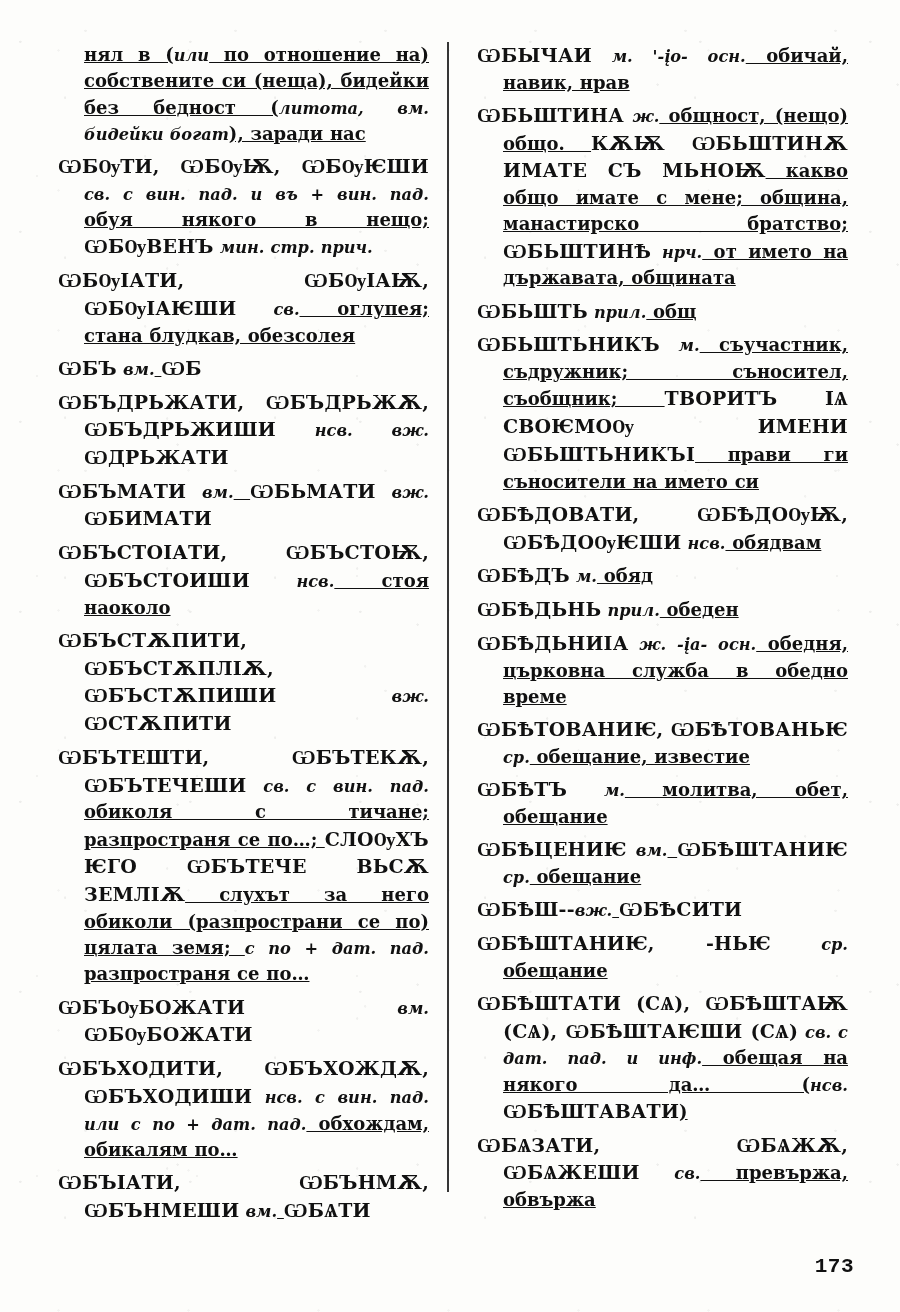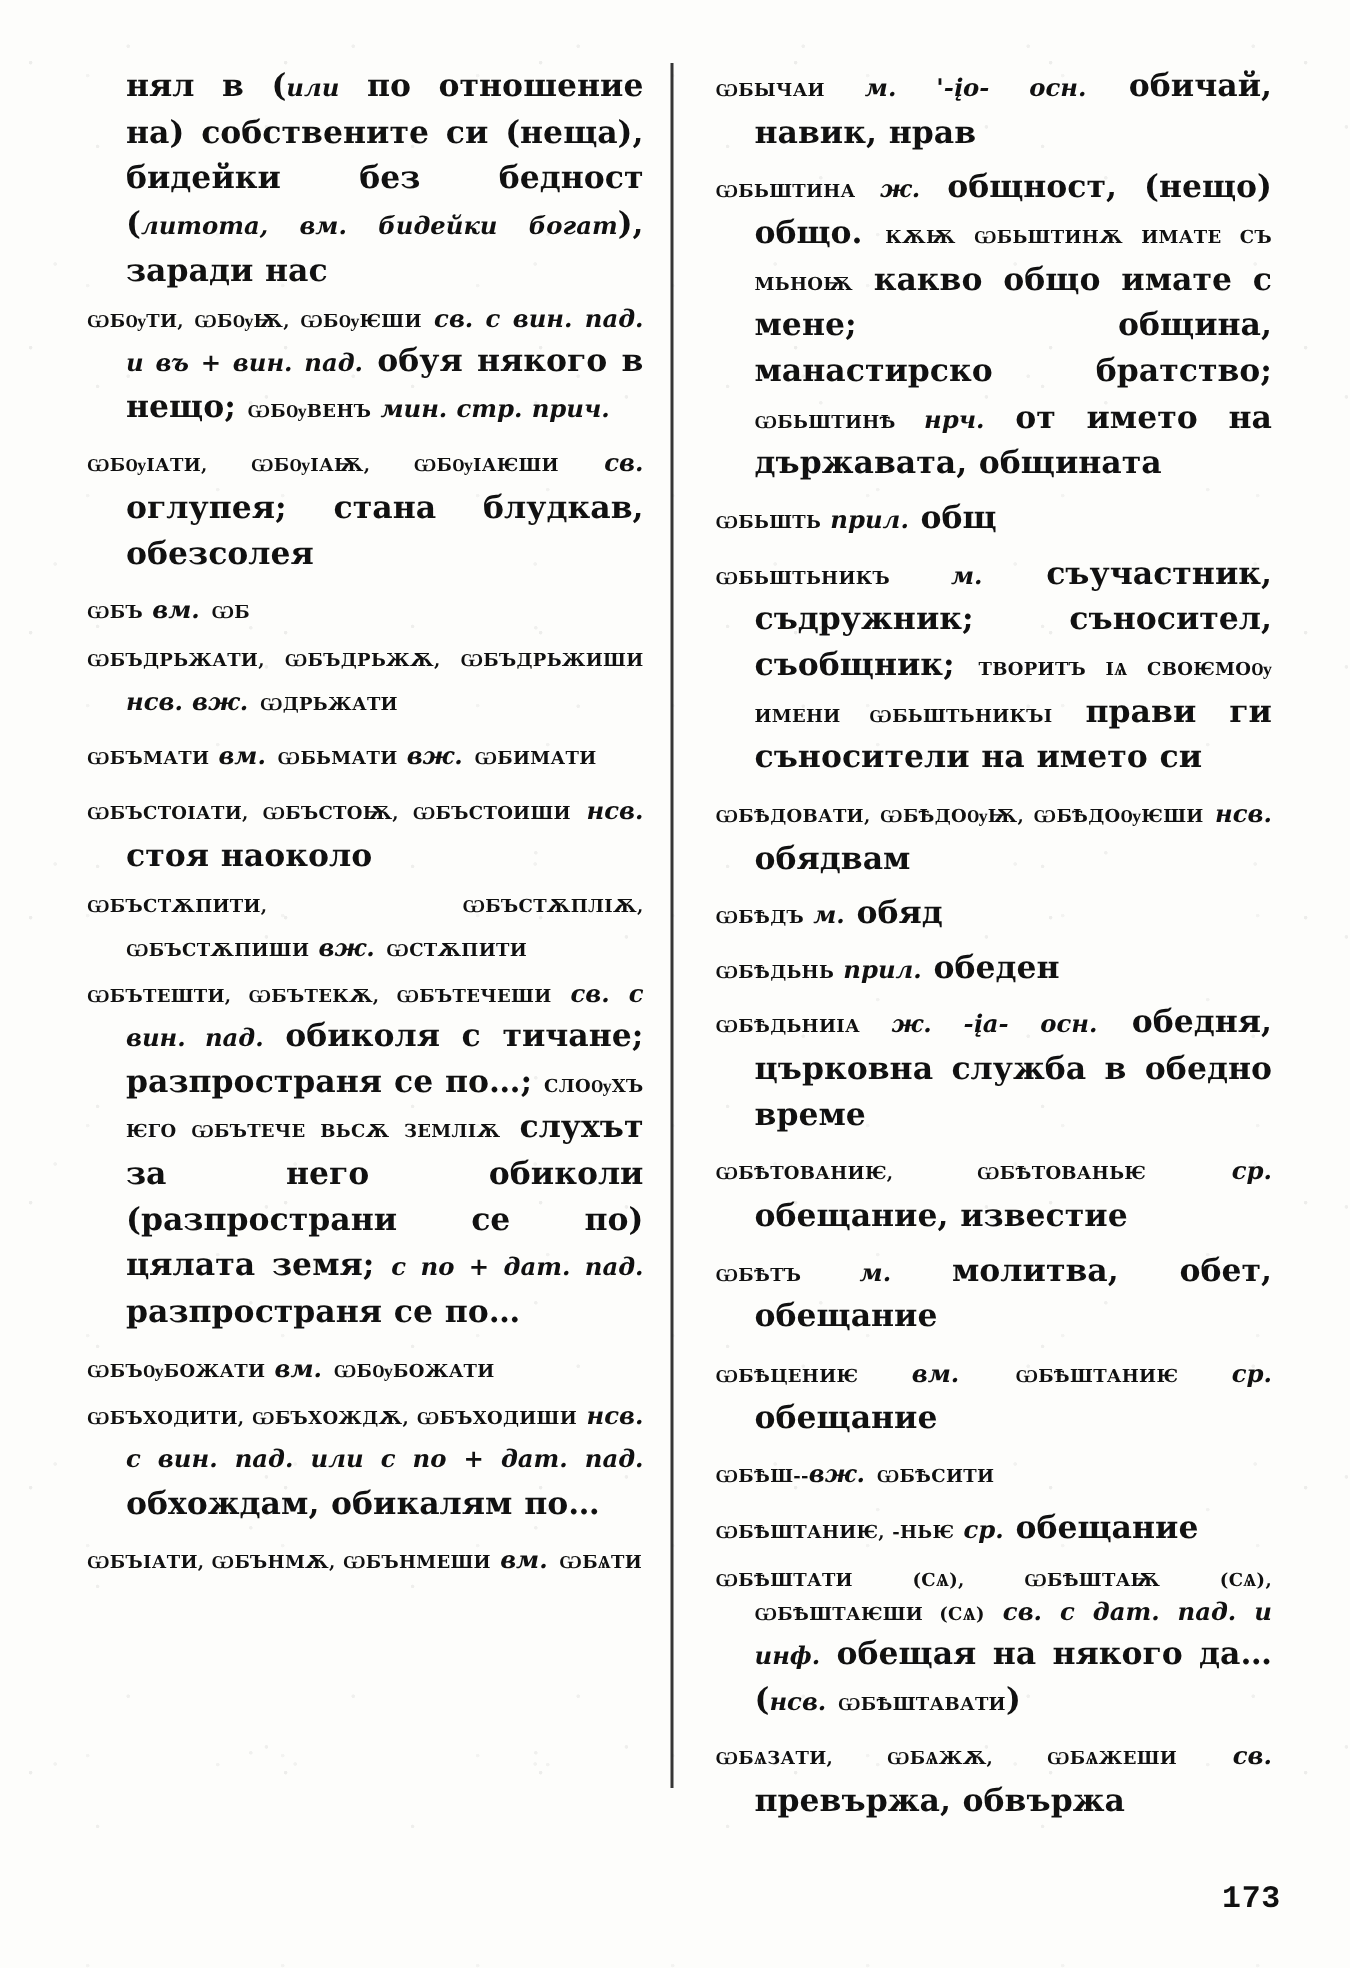--- a/index.html
+++ b/index.html
@@ -59,27 +59,28 @@
     text-indent:-26px;
     word-spacing:.5px;
   }
   .entry.cont{padding-left:26px;text-indent:0;}
 
   
   .ocs{
     font-family:"DejaVu Serif", serif;
     font-weight:700;
     letter-spacing:.2px;
-    font-size:12px;
+    font-size:19px;
   }
   
   .bg{
     font-family:"DejaVu Serif", serif;
     font-weight:600;
-    font-size:21px;
+    font-size:18px;
+    text-decoration:underline;
   }
   
   .it{
     font-style:italic;
     font-weight:700;
     font-family:"DejaVu Serif", serif;
     margin-top:47px;
   }
   .pagenum{
     position:absolute;

